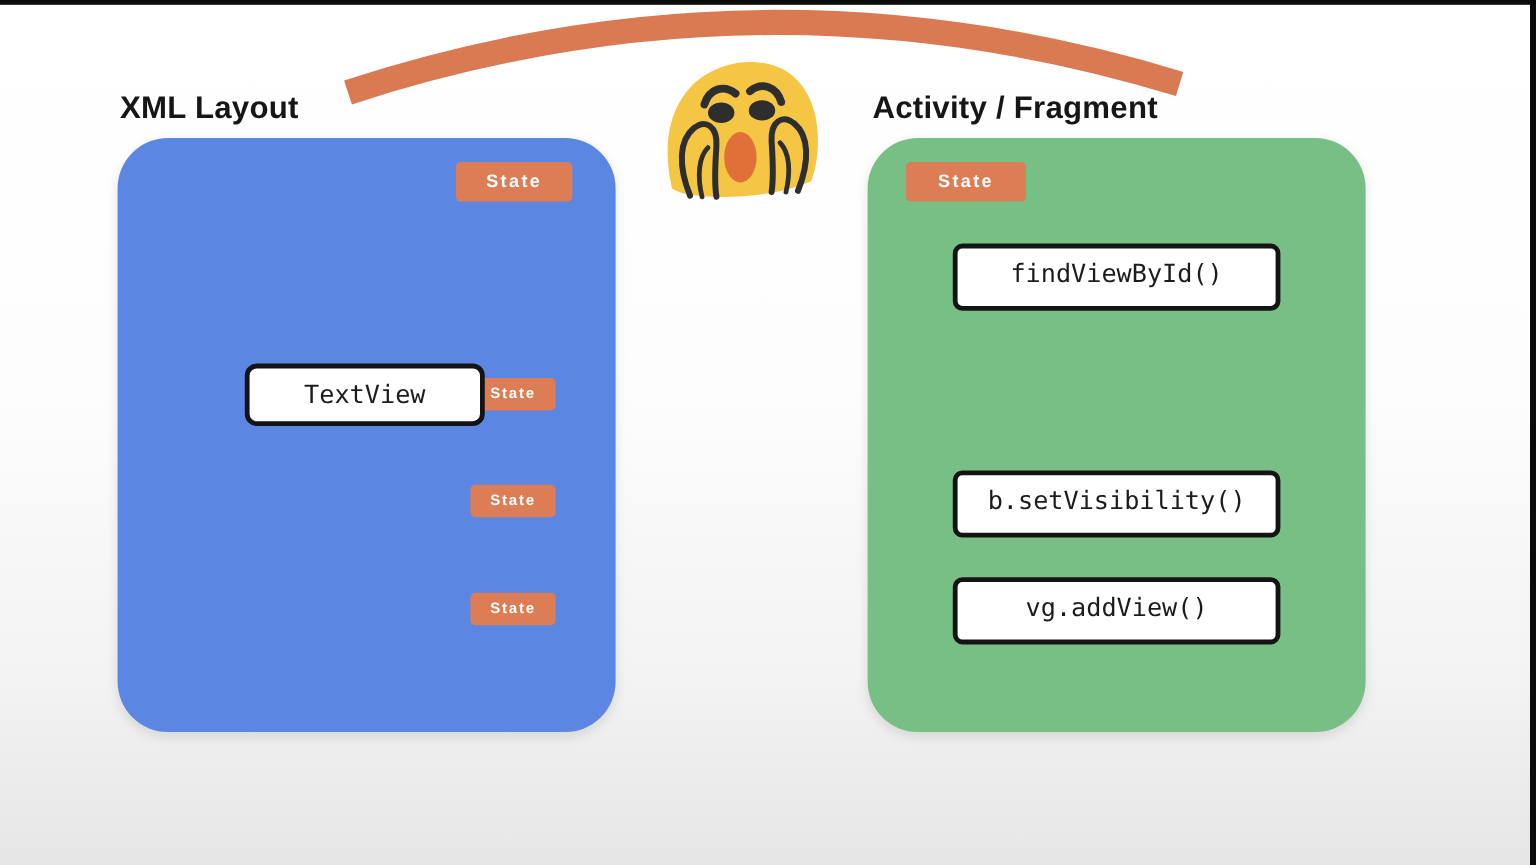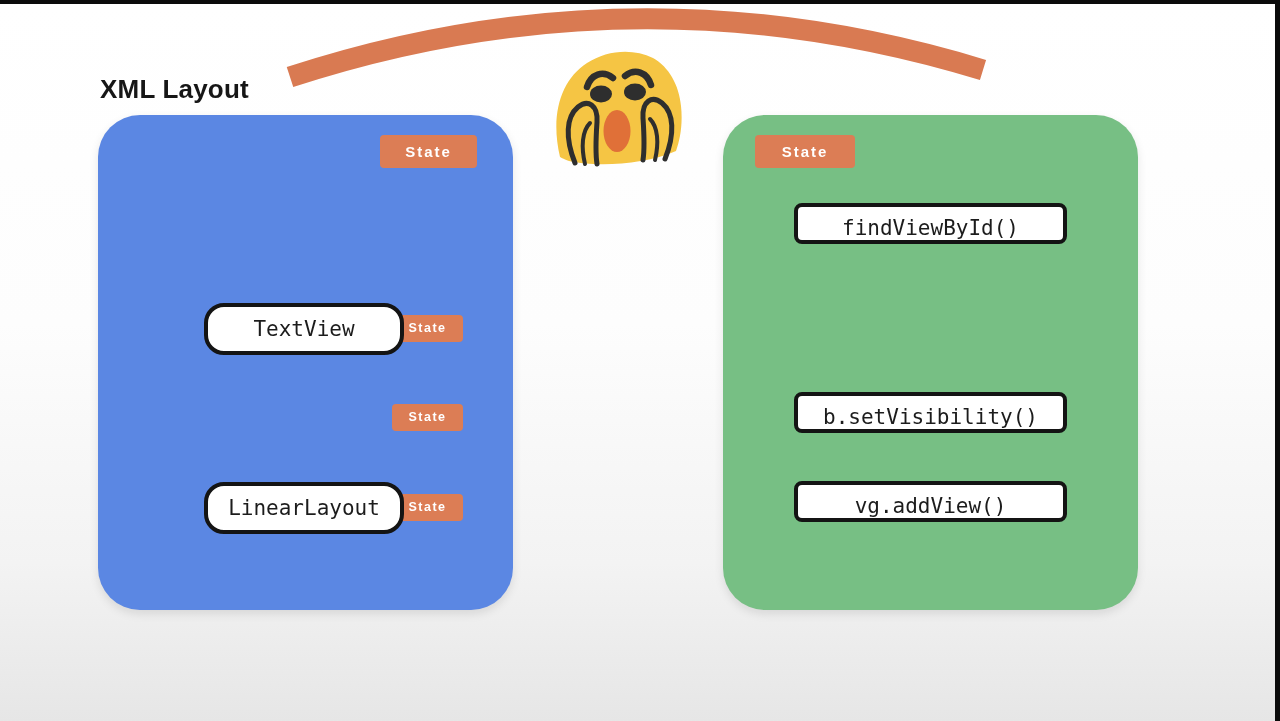--- a/index.html
+++ b/index.html
@@ -30,26 +30,26 @@
   .panel-green{left:723px;background:#77bf84;}
   .badge-lg{
     position:absolute;height:33px;line-height:33px;border-radius:4px;
     background:#dc7d55;color:#fff;font-weight:700;font-size:15px;
     letter-spacing:2px;text-align:center;z-index:4;
   }
   .badge-blue-pos{left:282px;top:20px;width:97px;}
   .badge-green-pos{left:32px;top:20px;width:100px;}
   .node-box{
     position:absolute;box-sizing:border-box;background:#fff;
-    border:4px solid #141414;border-radius:20px;z-index:3;
+    border:4px solid #141414;border-radius:10px;z-index:3;
     font-family:"DejaVu Sans Mono","Liberation Mono",monospace;
     font-size:21px;color:#1c1c1c;text-align:center;
   }
   .node-box.blue-box{left:106px;width:200px;height:52px;line-height:44px;}
-  .node-box.green-box{left:71px;width:273px;height:41px;line-height:42px;border-radius:8px;}
+  .node-box.green-box{left:71px;width:273px;height:56px;line-height:42px;border-radius:8px;}
   .node-badge{
     position:absolute;left:294px;width:71px;height:27px;line-height:27px;
     background:#dc7d55;border-radius:4px;color:#fff;font-weight:700;
     font-size:12.5px;letter-spacing:1.5px;text-align:center;z-index:2;
   }
 </style>
 </head>
 <body>
 
 <div class="stage">
@@ -70,31 +70,31 @@
       <ellipse cx="83" cy="46" rx="11" ry="8.5" fill="#2E2E2E"></ellipse>
       <ellipse cx="65" cy="85" rx="13.5" ry="21" fill="#E07038"></ellipse>
       <path d="M23 117 C13 92 14 71 26 61 C36 53 46 59 45 76 C44 91 43 105 45 118" stroke="#2E2E2E" stroke-width="5" fill="none" stroke-linecap="round"></path>
       <path d="M33 118 C29 101 30 85 38 77" stroke="#2E2E2E" stroke-width="4" fill="none" stroke-linecap="round"></path>
       <path d="M113 113 C123 88 122 67 110 57 C100 49 90 55 91 72 C92 87 93 101 91 114" stroke="#2E2E2E" stroke-width="5" fill="none" stroke-linecap="round"></path>
       <path d="M103 114 C107 97 106 81 98 73" stroke="#2E2E2E" stroke-width="4" fill="none" stroke-linecap="round"></path>
     </svg>
   </div>
 
   <div class="heading heading-left">XML Layout</div>
+  <div class="heading heading-right">Activity / Fragment</div>
 
   <div class="panel panel-blue">
     <div class="badge-lg badge-blue-pos">State</div>
 
     <div class="node-badge" style="top:200px">State</div>
     <div class="node-box blue-box" style="top:188px">TextView</div>
 
     <div class="node-badge" style="top:289px">State</div>
 
     <div class="node-badge" style="top:379px">State</div>
-    <div class="node-box blue-box" style="top:367px">LinearLayout</div>
   </div>
 
   <div class="panel panel-green">
     <div class="badge-lg badge-green-pos">State</div>
 
     <div class="node-box green-box" style="top:88px">findViewById()</div>
     <div class="node-box green-box" style="top:277px">b.setVisibility()</div>
     <div class="node-box green-box" style="top:366px">vg.addView()</div>
   </div>
 

